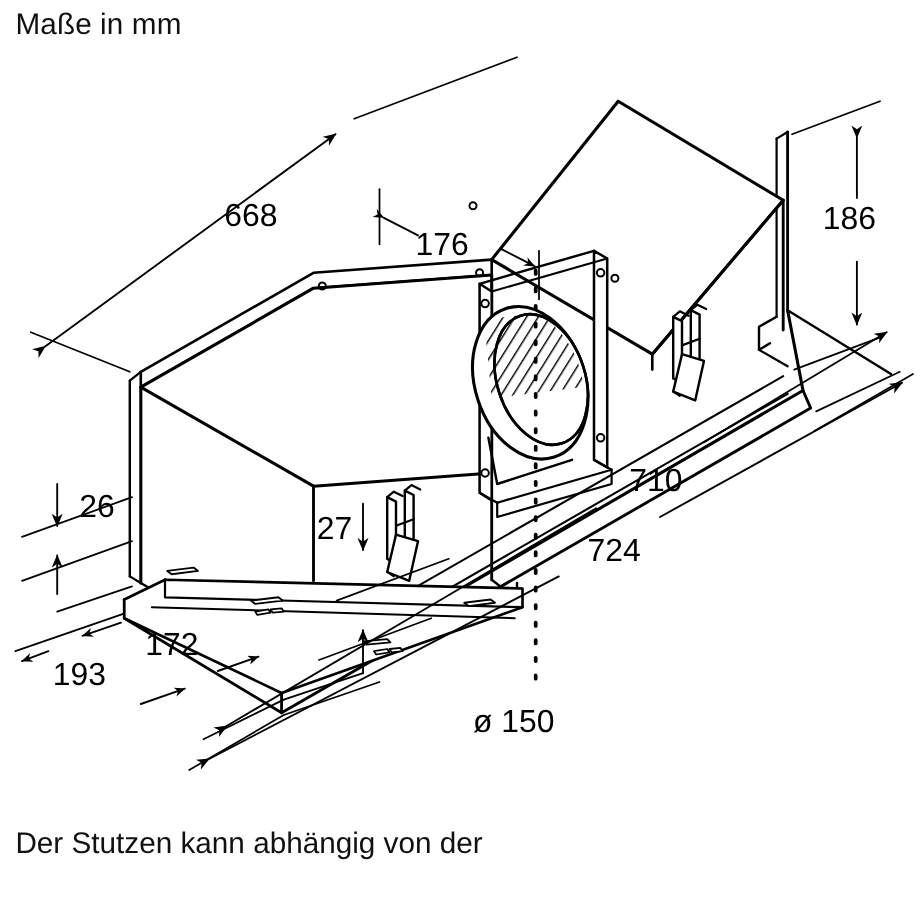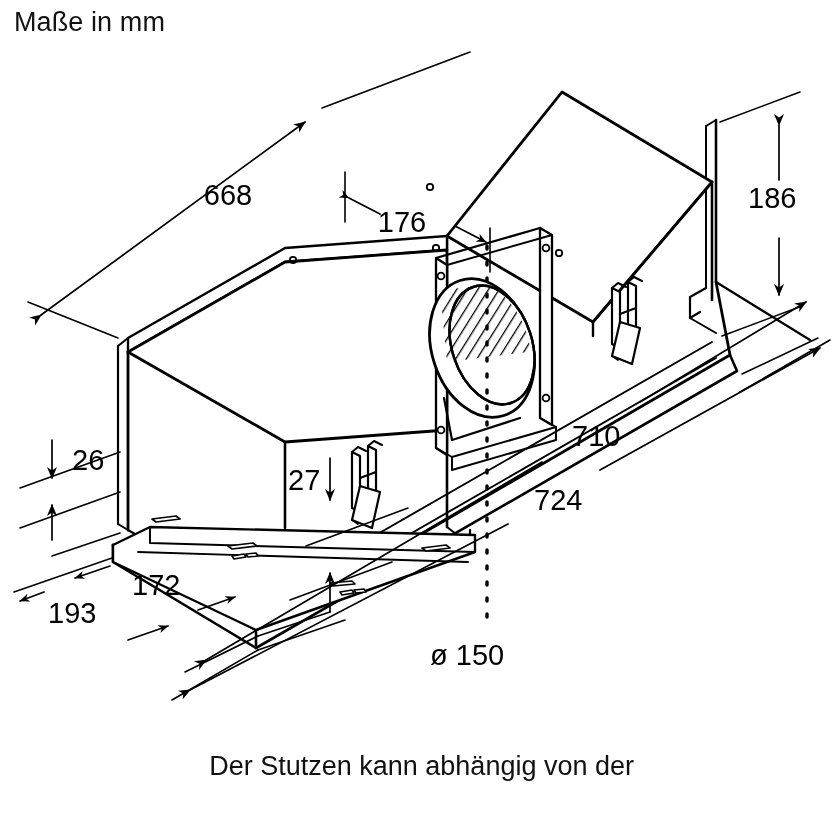--- a/index.html
+++ b/index.html
@@ -32,21 +32,20 @@
     white-space: nowrap;
   }
   .caption-block {
     position: absolute;
     left: 14px;
     top: 749px;
     font-size: 27px;
     line-height: 34px;
     color: #111111;
     width: 620px;
-    text-align: right;
   }
   .caption-line { display: block; white-space: nowrap; }
   svg.drawing {
     position: absolute;
     left: 0;
     top: 0;
     width: 840px;
     height: 840px;
   }
   .dimtext {

